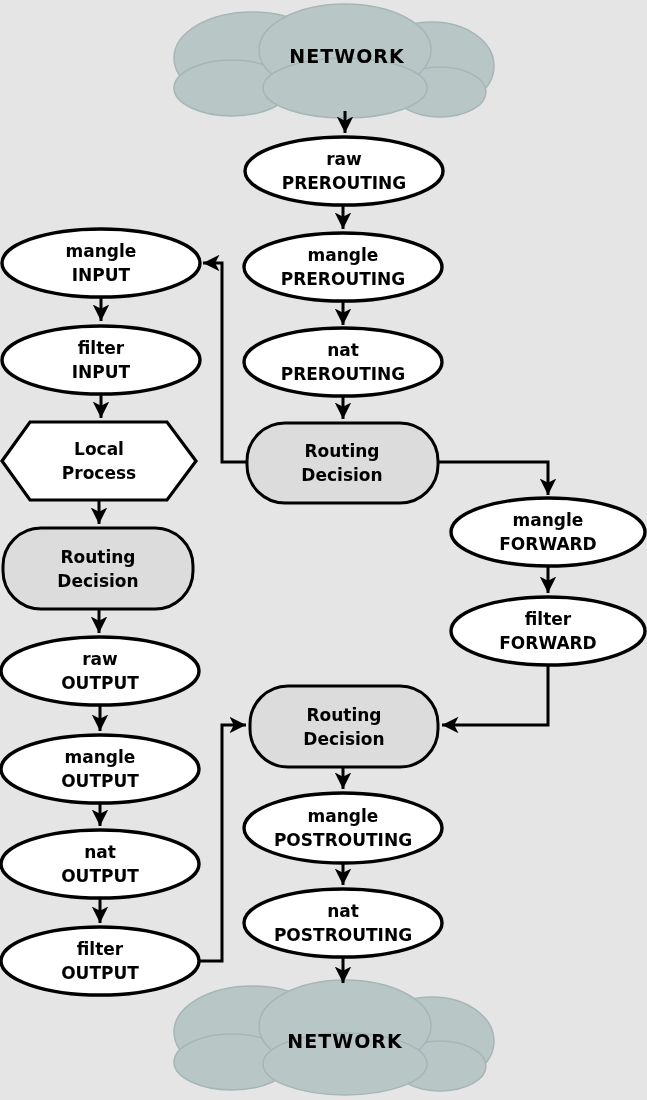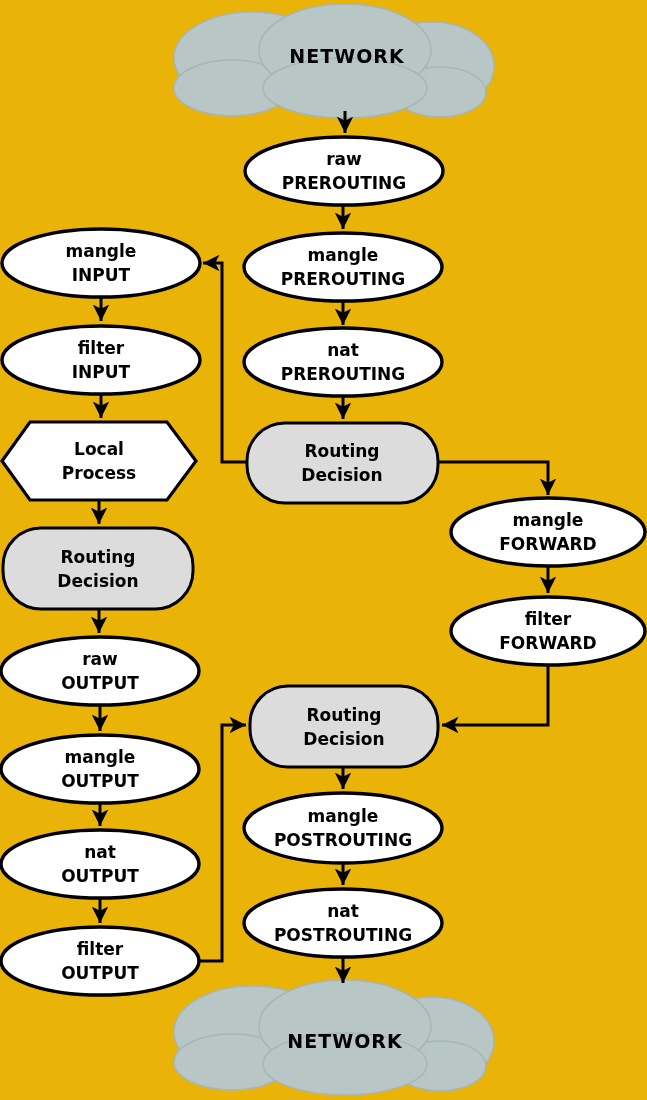--- a/index.html
+++ b/index.html
@@ -1,16 +1,16 @@
 <!DOCTYPE html>
 <html><head>
 <meta charset="utf-8">
 <style>
   html, body { margin: 0; padding: 0; background: #ffffff; }
-  .stage { width: 647px; height: 1100px; position: relative; background: #eab308; }
+  .stage { width: 647px; height: 1100px; position: relative; background: #e5e5e5; }
   svg { display: block; }
   .lbl {
     font-family: "DejaVu Sans", "Liberation Sans", sans-serif;
     font-weight: bold; font-size: 17px; fill: #000;
     text-anchor: middle;
   }
   .cloud-lbl {
     font-family: "DejaVu Sans", "Liberation Sans", sans-serif;
     font-weight: bold; font-size: 19px; fill: #000;
     text-anchor: middle; letter-spacing: 1px;

